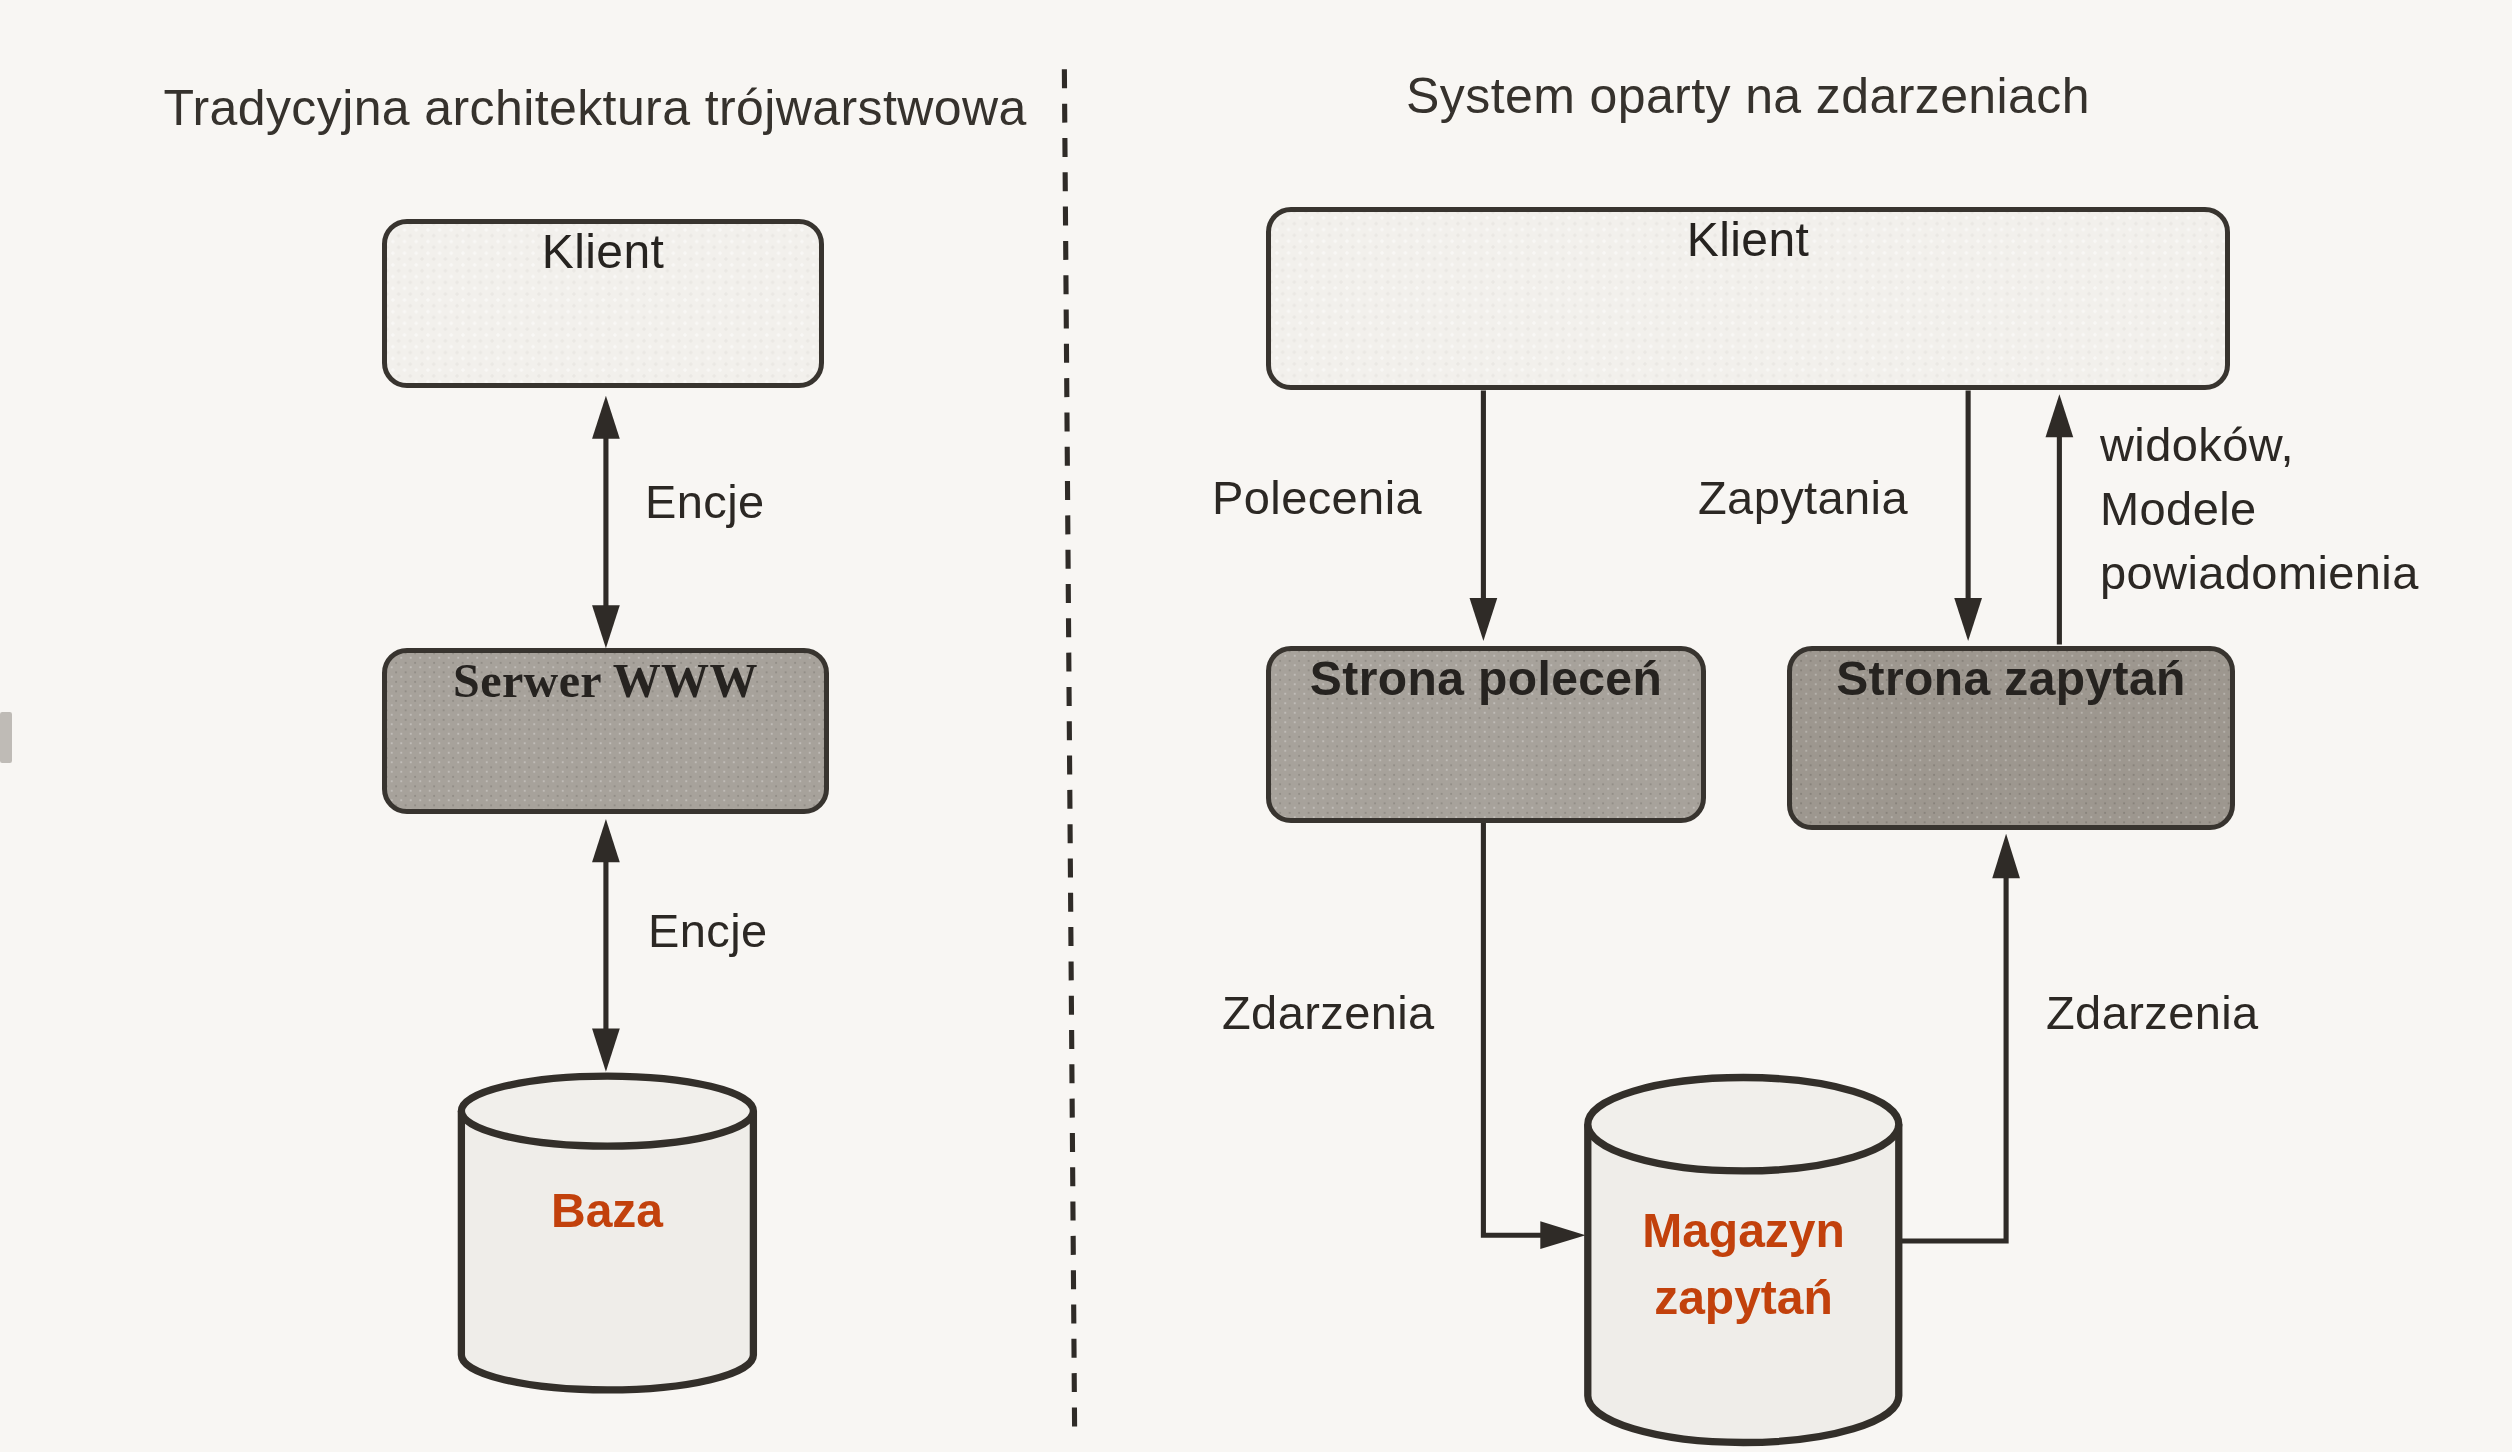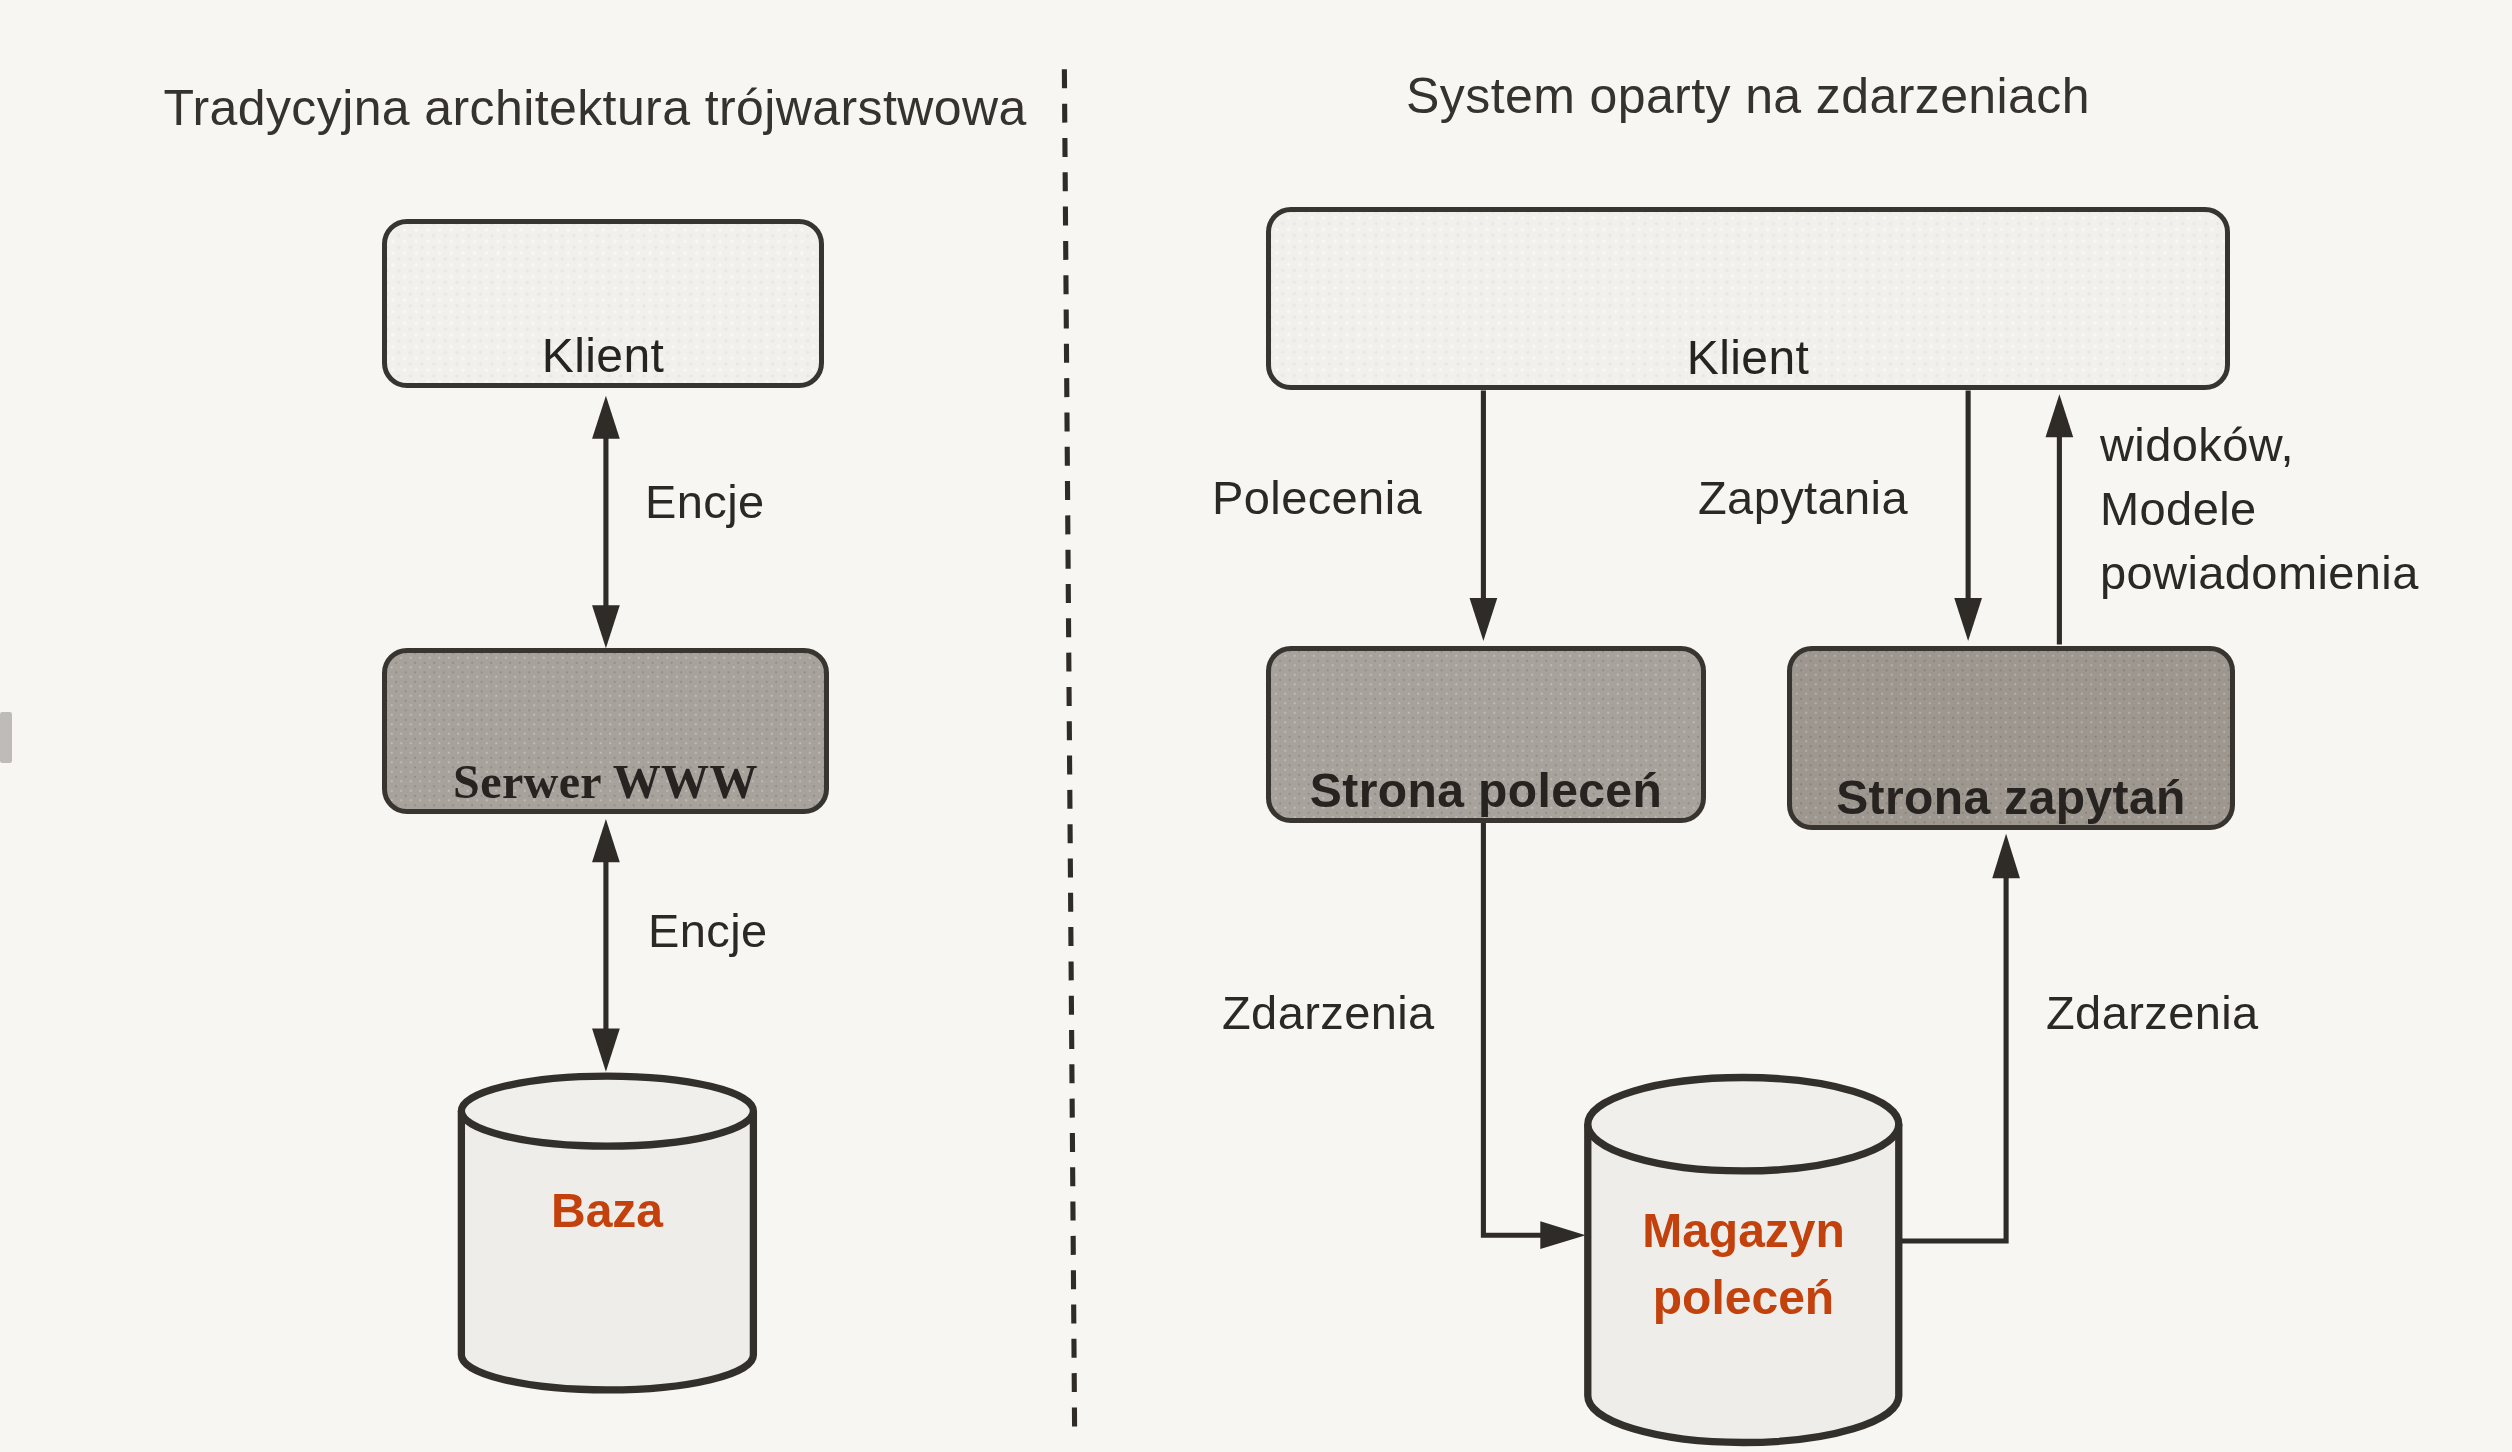--- a/index.html
+++ b/index.html
@@ -5,21 +5,21 @@
   html,body{margin:0;padding:0;background:#e8e6e2;}
   #stage{
     position:relative;width:2512px;height:1452px;overflow:hidden;
     background:#f8f6f3;
     font-family:"Liberation Sans", sans-serif;
     color:#2c2824;
   }
   .layer{position:absolute;left:0;top:0;z-index:1;}
   .node{
     position:absolute;z-index:2;
-    display:flex;align-items:flex-end;justify-content:center;
+    display:flex;align-items:flex-start;justify-content:center;
     border:5.8px solid #38342f;border-radius:25px;
     box-sizing:border-box;
   }
   .node-light{
     background:#f2f0ec;
     background-image:
       radial-gradient(rgba(255,255,255,.5) 18%, transparent 20%),
       radial-gradient(rgba(120,114,106,.07) 18%, transparent 20%);
     background-size:11.7px 11.7px;background-position:0 0,5.8px 5.8px;
   }
@@ -143,21 +143,21 @@
   <div class="node node-gray" style="left:1266px;top:646px;width:440px;height:177px;">
     <span class="node-label bold">Strona poleceń</span>
   </div>
 
   <div class="node node-gray-dark" style="left:1787px;top:646px;width:448px;height:184px;">
     <span class="node-label bold">Strona zapytań</span>
   </div>
 
   <div class="cyl-label" style="left:1588px;top:1197px;width:311px;">
     <span>Magazyn</span>
-    <span>poleceń</span>
+    <span>zapytań</span>
   </div>
 
   <div class="flow-label" style="left:1212px;top:472px;">Polecenia</div>
 
   <div class="flow-label" style="left:1698px;top:472px;">Zapytania</div>
 
   <div class="flow-label multiline" style="left:2100px;top:413px;line-height:64px;">
     <span>widoków,</span>
     <span>Modele</span>
     <span>powiadomienia</span>

